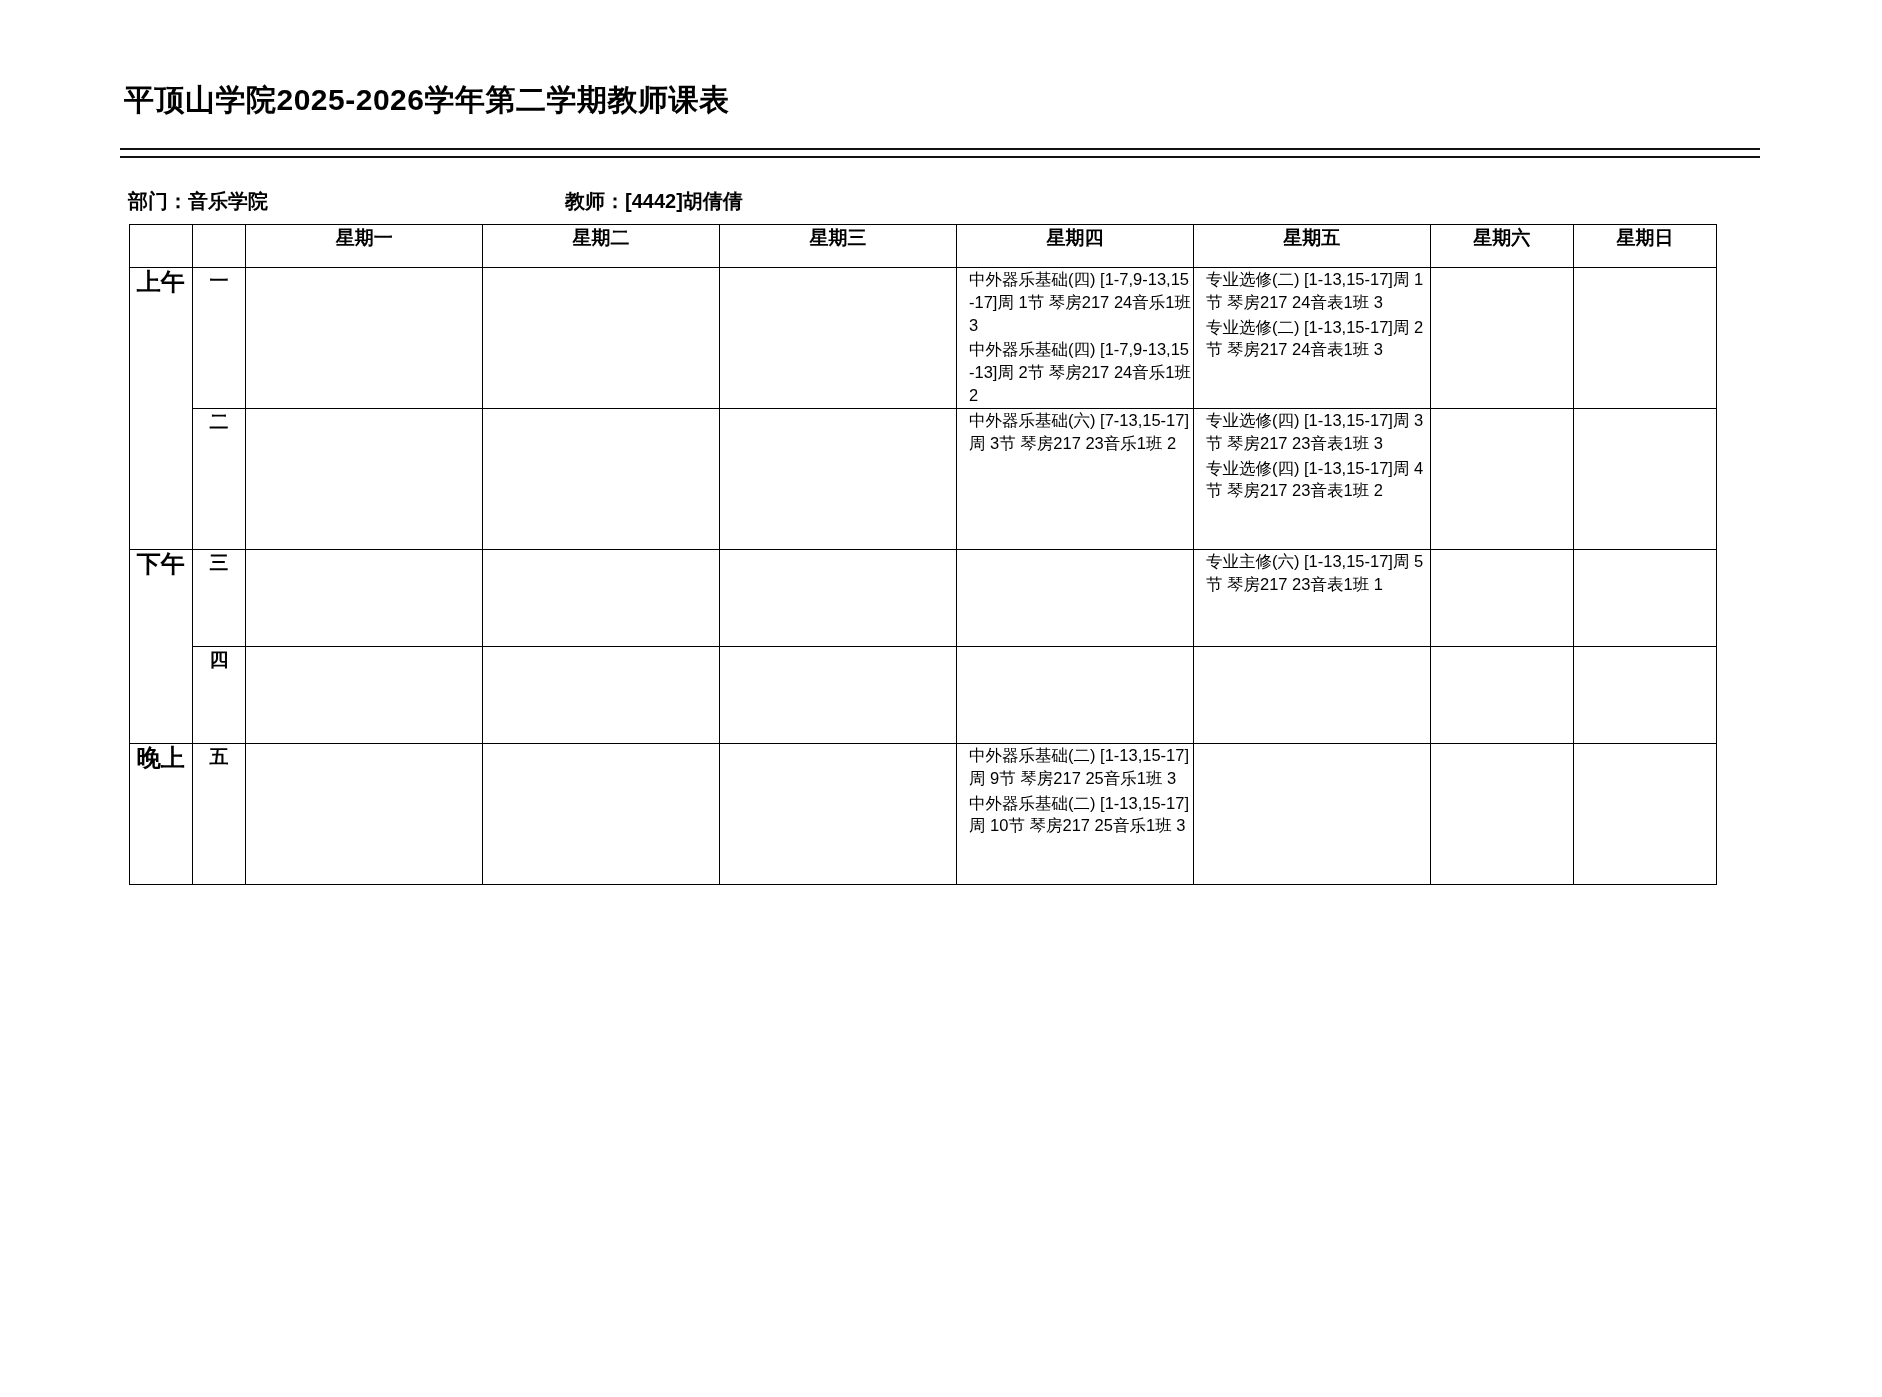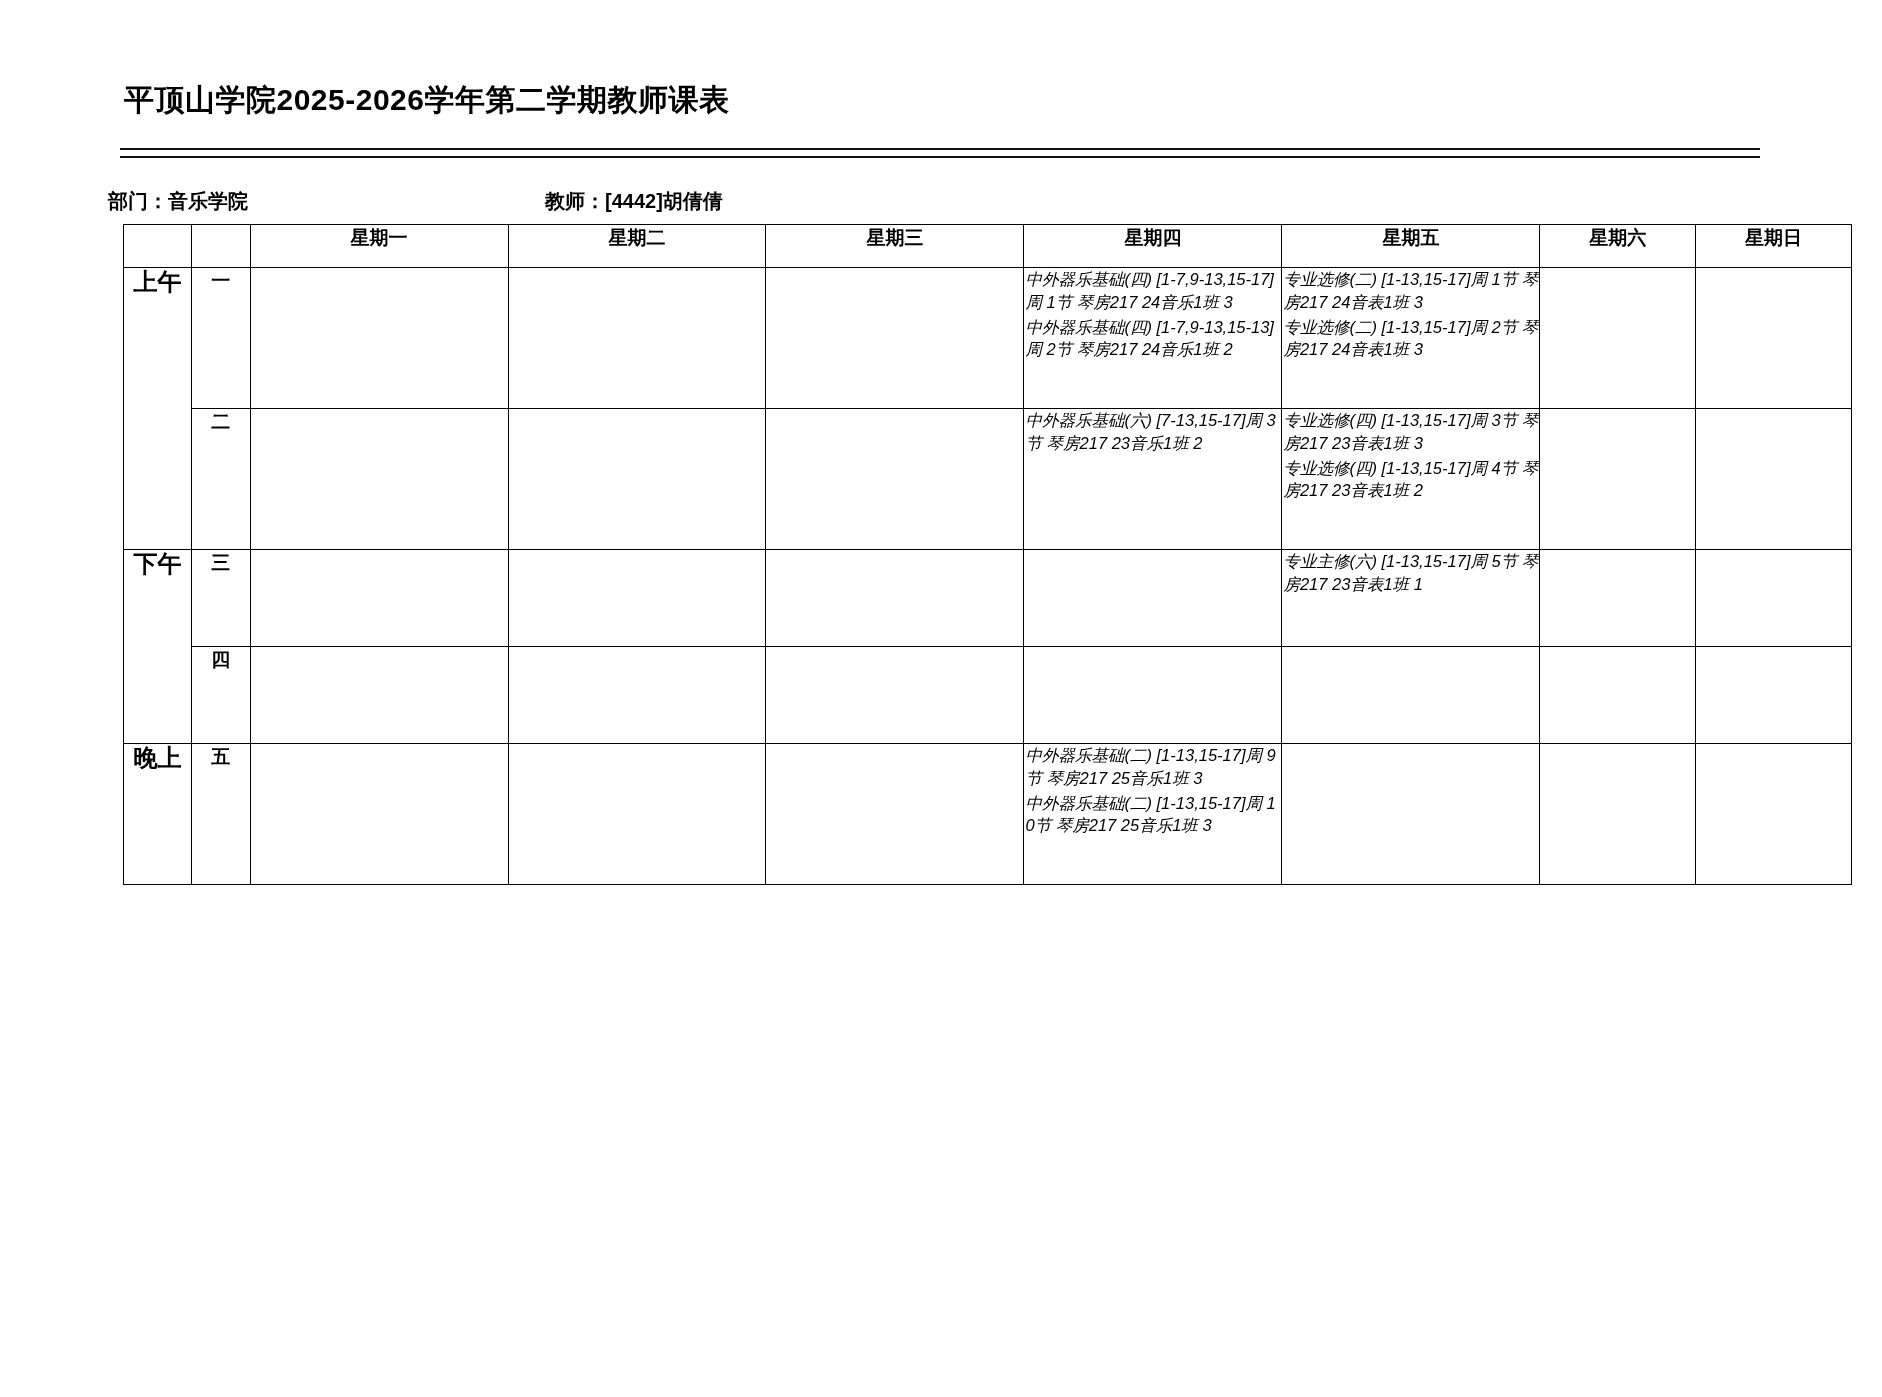--- a/index.html
+++ b/index.html
@@ -34,21 +34,21 @@
     left: 120px;
     top: 148px;
     width: 1640px;
     height: 6px;
     border-top: 2px solid #111;
     border-bottom: 2px solid #111;
     background: #fff;
   }
   .meta {
     position: absolute;
-    left: 108px;
+    left: 128px;
     top: 188px;
     width: 1640px;
     height: 26px;
     font-size: 20px;
     font-weight: bold;
   }
   .meta .dept {
     position: absolute;
     left: 0;
     top: 0;
@@ -56,23 +56,23 @@
   }
   .meta .teacher {
     position: absolute;
     left: 410px;
     top: 0;
     white-space: nowrap;
     margin-left: 27px;
   }
   table.sched {
     position: absolute;
-    left: 123px;
+    left: 129px;
     top: 224px;
-    width: 1729px;
+    width: 1588px;
     border-collapse: collapse;
     table-layout: fixed;
   }
   table.sched td, table.sched th {
     border: 1px solid #000;
     vertical-align: top;
     padding: 0;
   }
   th.dayhead {
     text-align: center;
@@ -101,22 +101,21 @@
     width: 48px;
   }
   td.cell {
     font-size: 16.5px;
     line-height: 1.38;
     padding: 4px 3px 4px 4px;
     word-break: break-all;
   }
   .entry {
     display: block;
-    margin: 0 0 2px 1px;
-    font-style: italic;
+    margin: 0 0 2px 12px;
   }
   .entry:last-child { margin-bottom: 0; }
   .vert {
     display: inline-block;
     line-height: 1.15;
   }
 </style>
 </head>
 <body>
 

